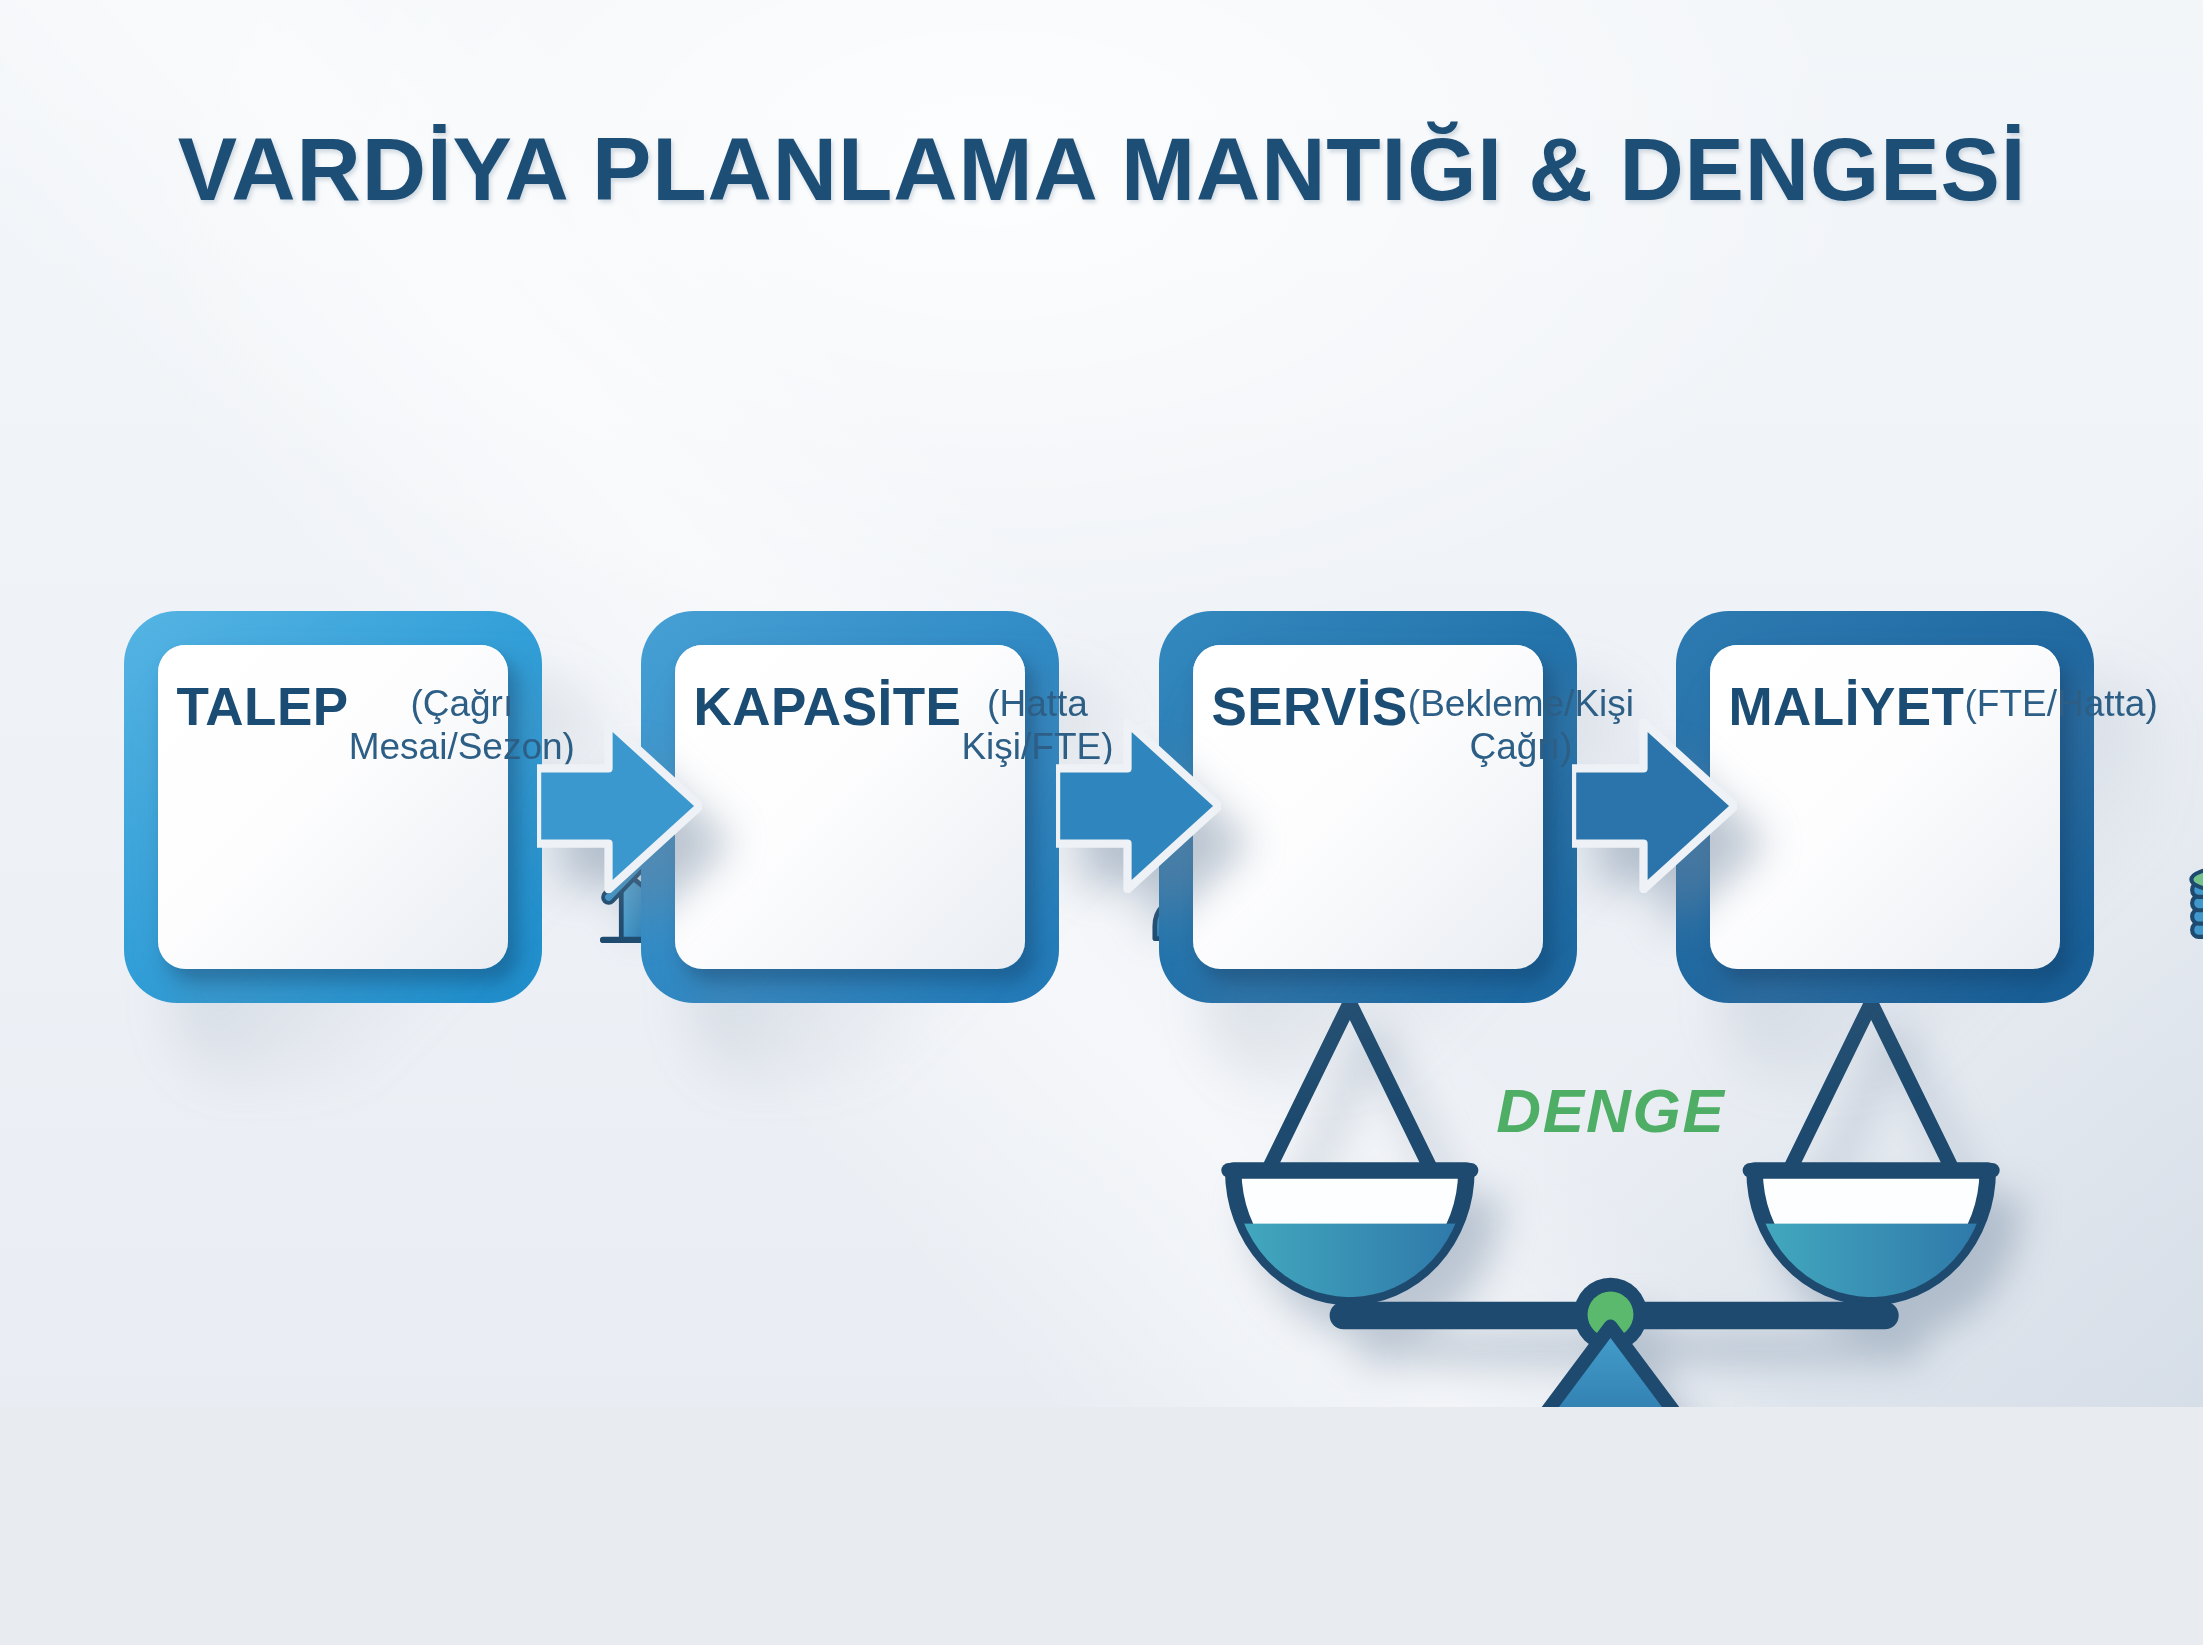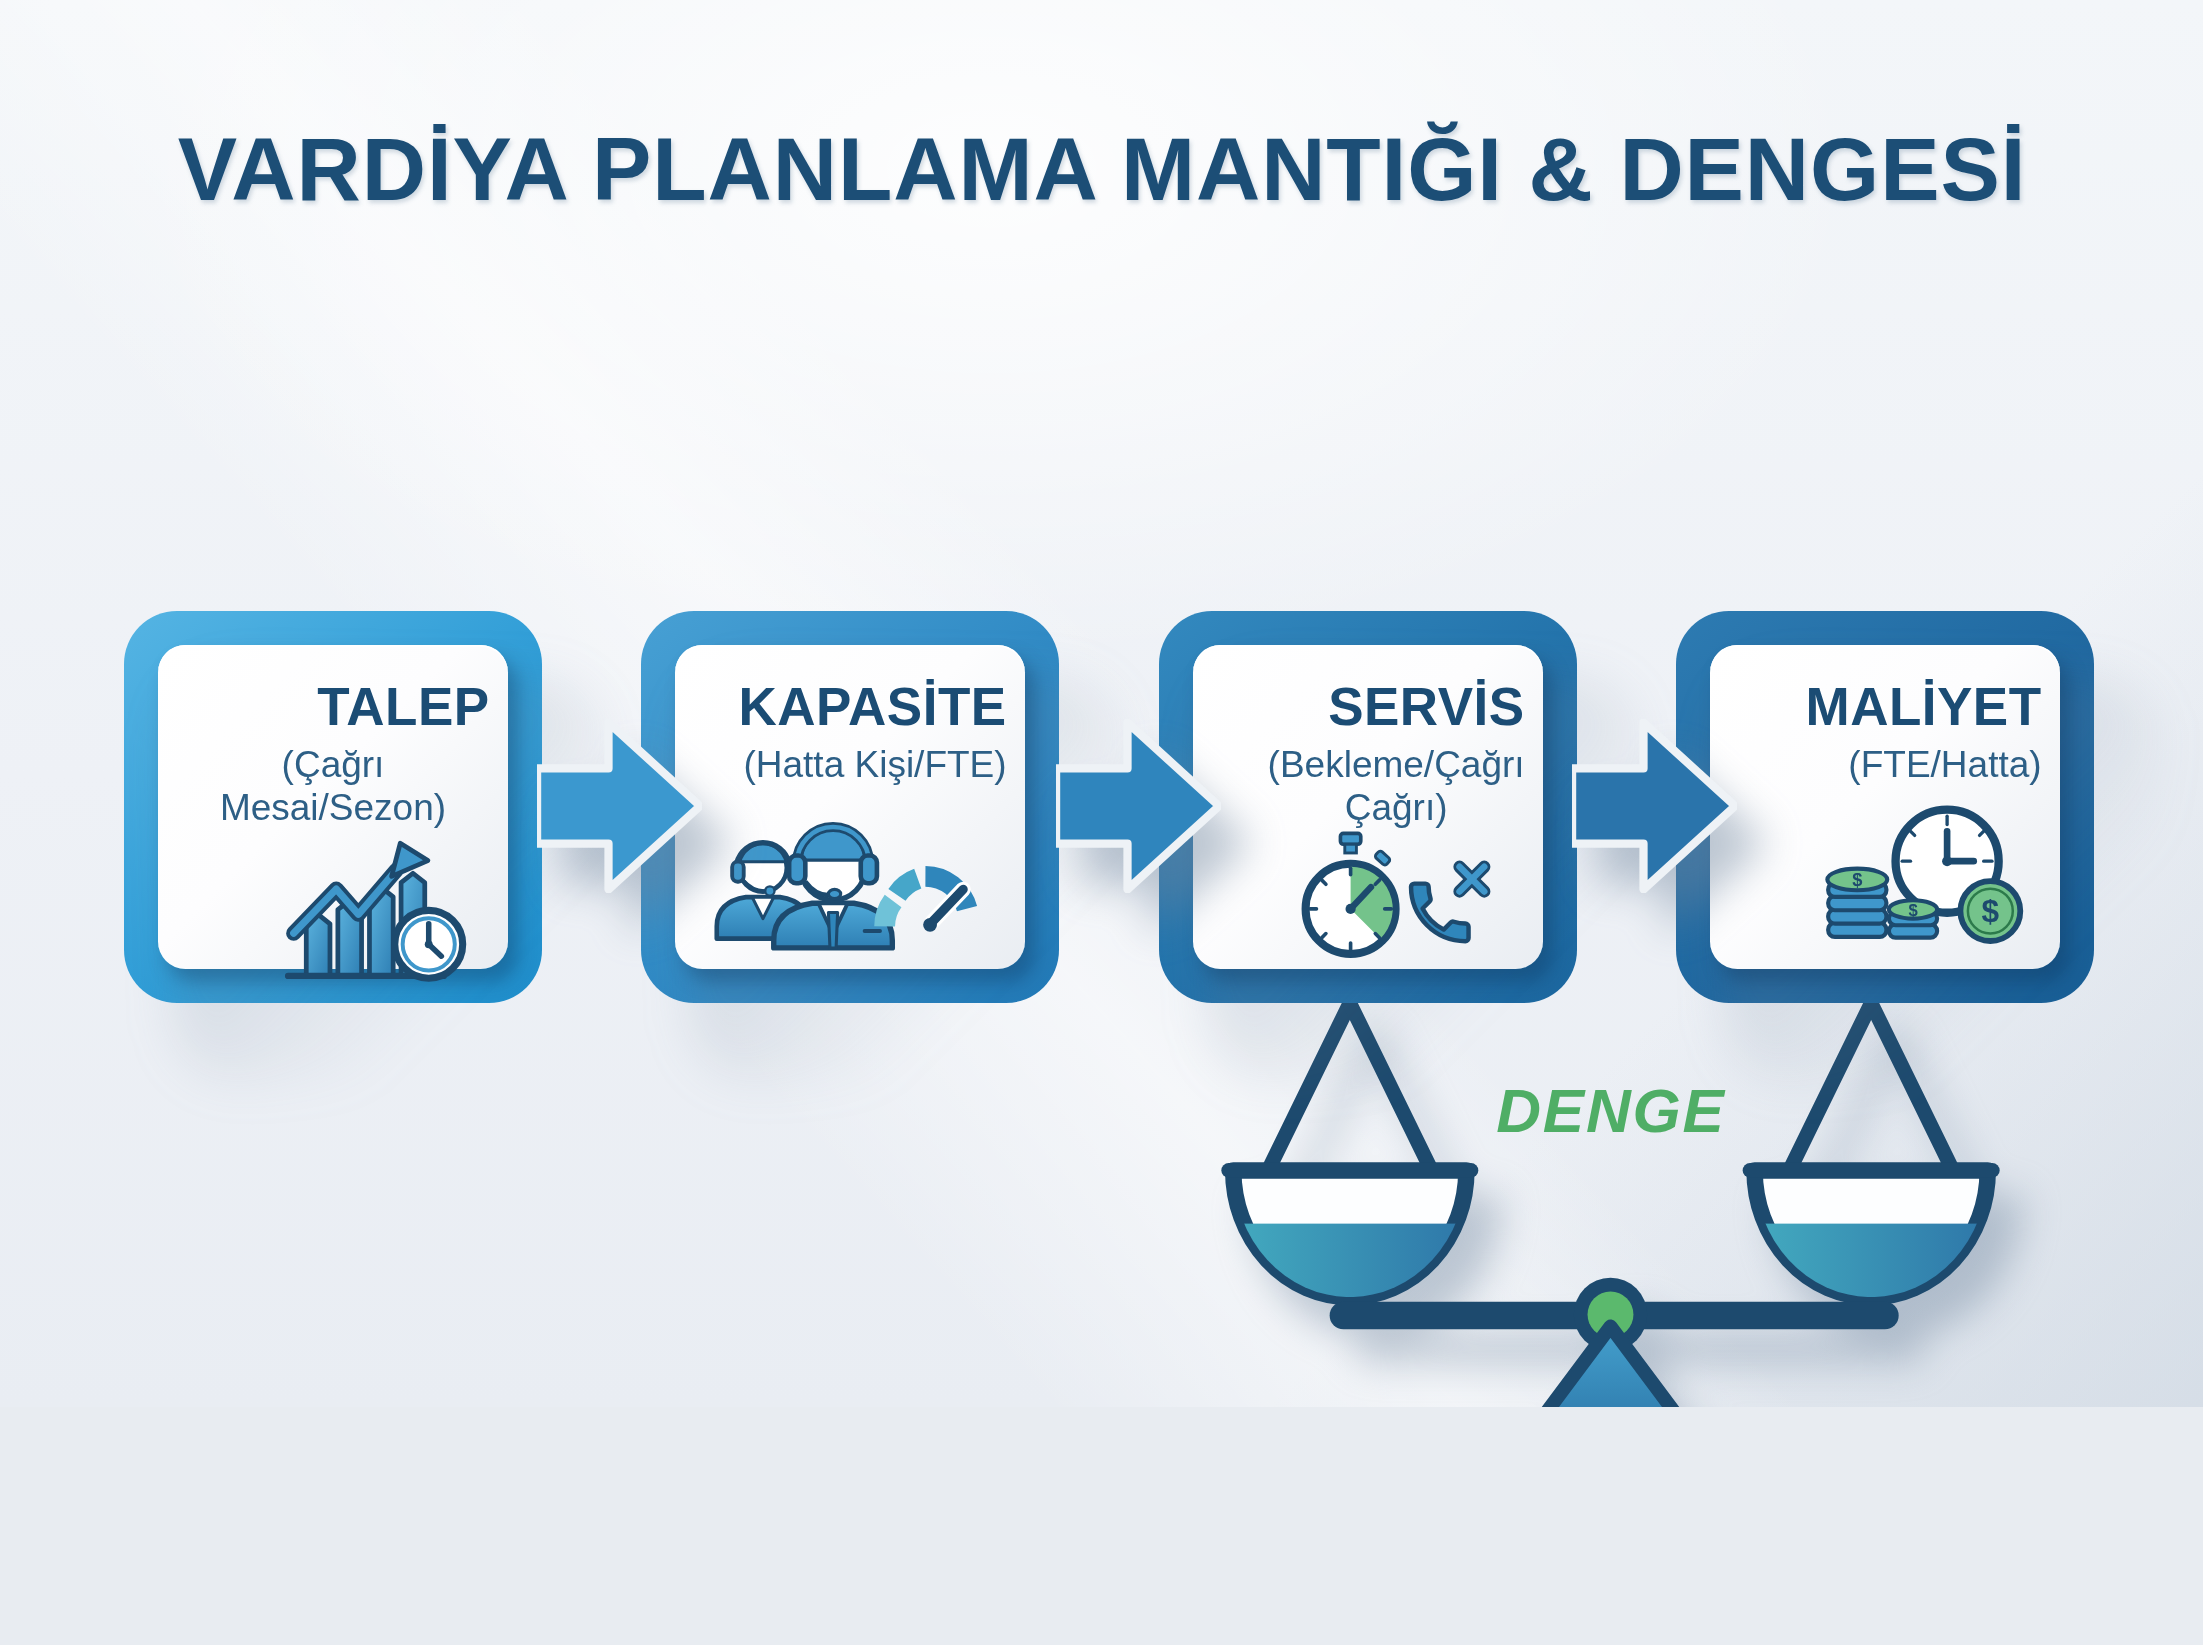--- a/index.html
+++ b/index.html
@@ -27,21 +27,21 @@
     border-radius:64px;filter:blur(24px);z-index:-1;
   }
   .box1{left:124px;background:linear-gradient(140deg,#55b4e3 0%,#2e9cd6 55%,#1f8dca 100%);}
   .box2{left:641px;background:linear-gradient(140deg,#47a0d4 0%,#2e88c3 55%,#2279b6 100%);}
   .box3{left:1159px;background:linear-gradient(140deg,#3389bf 0%,#2271a9 55%,#1c679f 100%);}
   .box4{left:1676px;background:linear-gradient(140deg,#2d7bb2 0%,#1f679f 55%,#185e95 100%);}
   .card{
     width:100%;height:100%;border-radius:27.5px;box-sizing:border-box;
     background:linear-gradient(135deg,#ffffff 0%,#fdfdfe 45%,#e9edf2 100%);
     box-shadow:9.2px 13px 18.4px rgba(15,50,85,.35), inset 0 1.8px 0 rgba(255,255,255,.95);
-    display:flex;flex-direction:column;align-items:flex-end;padding:31px 18.4px 0 18.4px;
+    display:flex;flex-direction:row;align-items:flex-start;padding:31px 18.4px 0 18.4px;
   }
   .box-title{font-size:53px;font-weight:800;color:#1b4c74;letter-spacing:0.5px;}
   .box-sub{margin-top:7.3px;font-size:37px;font-weight:500;color:#2d5f86;text-align:center;line-height:1.15;}
   .sub-line:empty{display:none;}
   .box-icon{margin-top:auto;margin-bottom:18.4px;display:flex;align-items:flex-end;justify-content:center;}
   .arrow{position:absolute;top:719px;z-index:5;filter:drop-shadow(27.5px 37px 20px rgba(108,130,155,.45));}
   .scale-wrap{position:absolute;left:1221px;top:996px;z-index:2;filter:drop-shadow(26px 33px 18.4px rgba(108,130,155,.4));}
   .balance-label{
     position:absolute;left:1611px;top:1073px;transform:translateX(-50%);
     text-align:center;font-size:62px;font-weight:800;letter-spacing:1.8px;
@@ -134,21 +134,21 @@
           <circle cx="295" cy="166" r="9" fill="#1d4a6e"></circle>
         </svg>
       </div>
     </div>
   </div>
 
   <div class="box box3">
     <div class="card">
       <div class="box-title">SERVİS</div>
       <div class="box-sub">
-        <div class="sub-line">(Bekleme/Çağrı</div>
+        <div class="sub-line">(Bekleme/Kişi</div>
         <div class="sub-line">Çağrı)</div>
       </div>
       <div class="box-icon">
         <svg width="266" height="138" viewBox="0 0 290 190">
           <rect x="74" y="6" width="28" height="15" rx="4" fill="#3f97cb" stroke="#1d4a6e" stroke-width="5"></rect>
           <rect x="80" y="21" width="16" height="12" fill="#3f97cb" stroke="#1d4a6e" stroke-width="4"></rect>
           <g transform="rotate(42 132 40)">
             <rect x="122" y="34" width="20" height="12" rx="4" fill="#3f97cb" stroke="#1d4a6e" stroke-width="4"></rect>
           </g>
           <circle cx="88" cy="110" r="62" fill="#ffffff" stroke="#1d4a6e" stroke-width="11"></circle>

